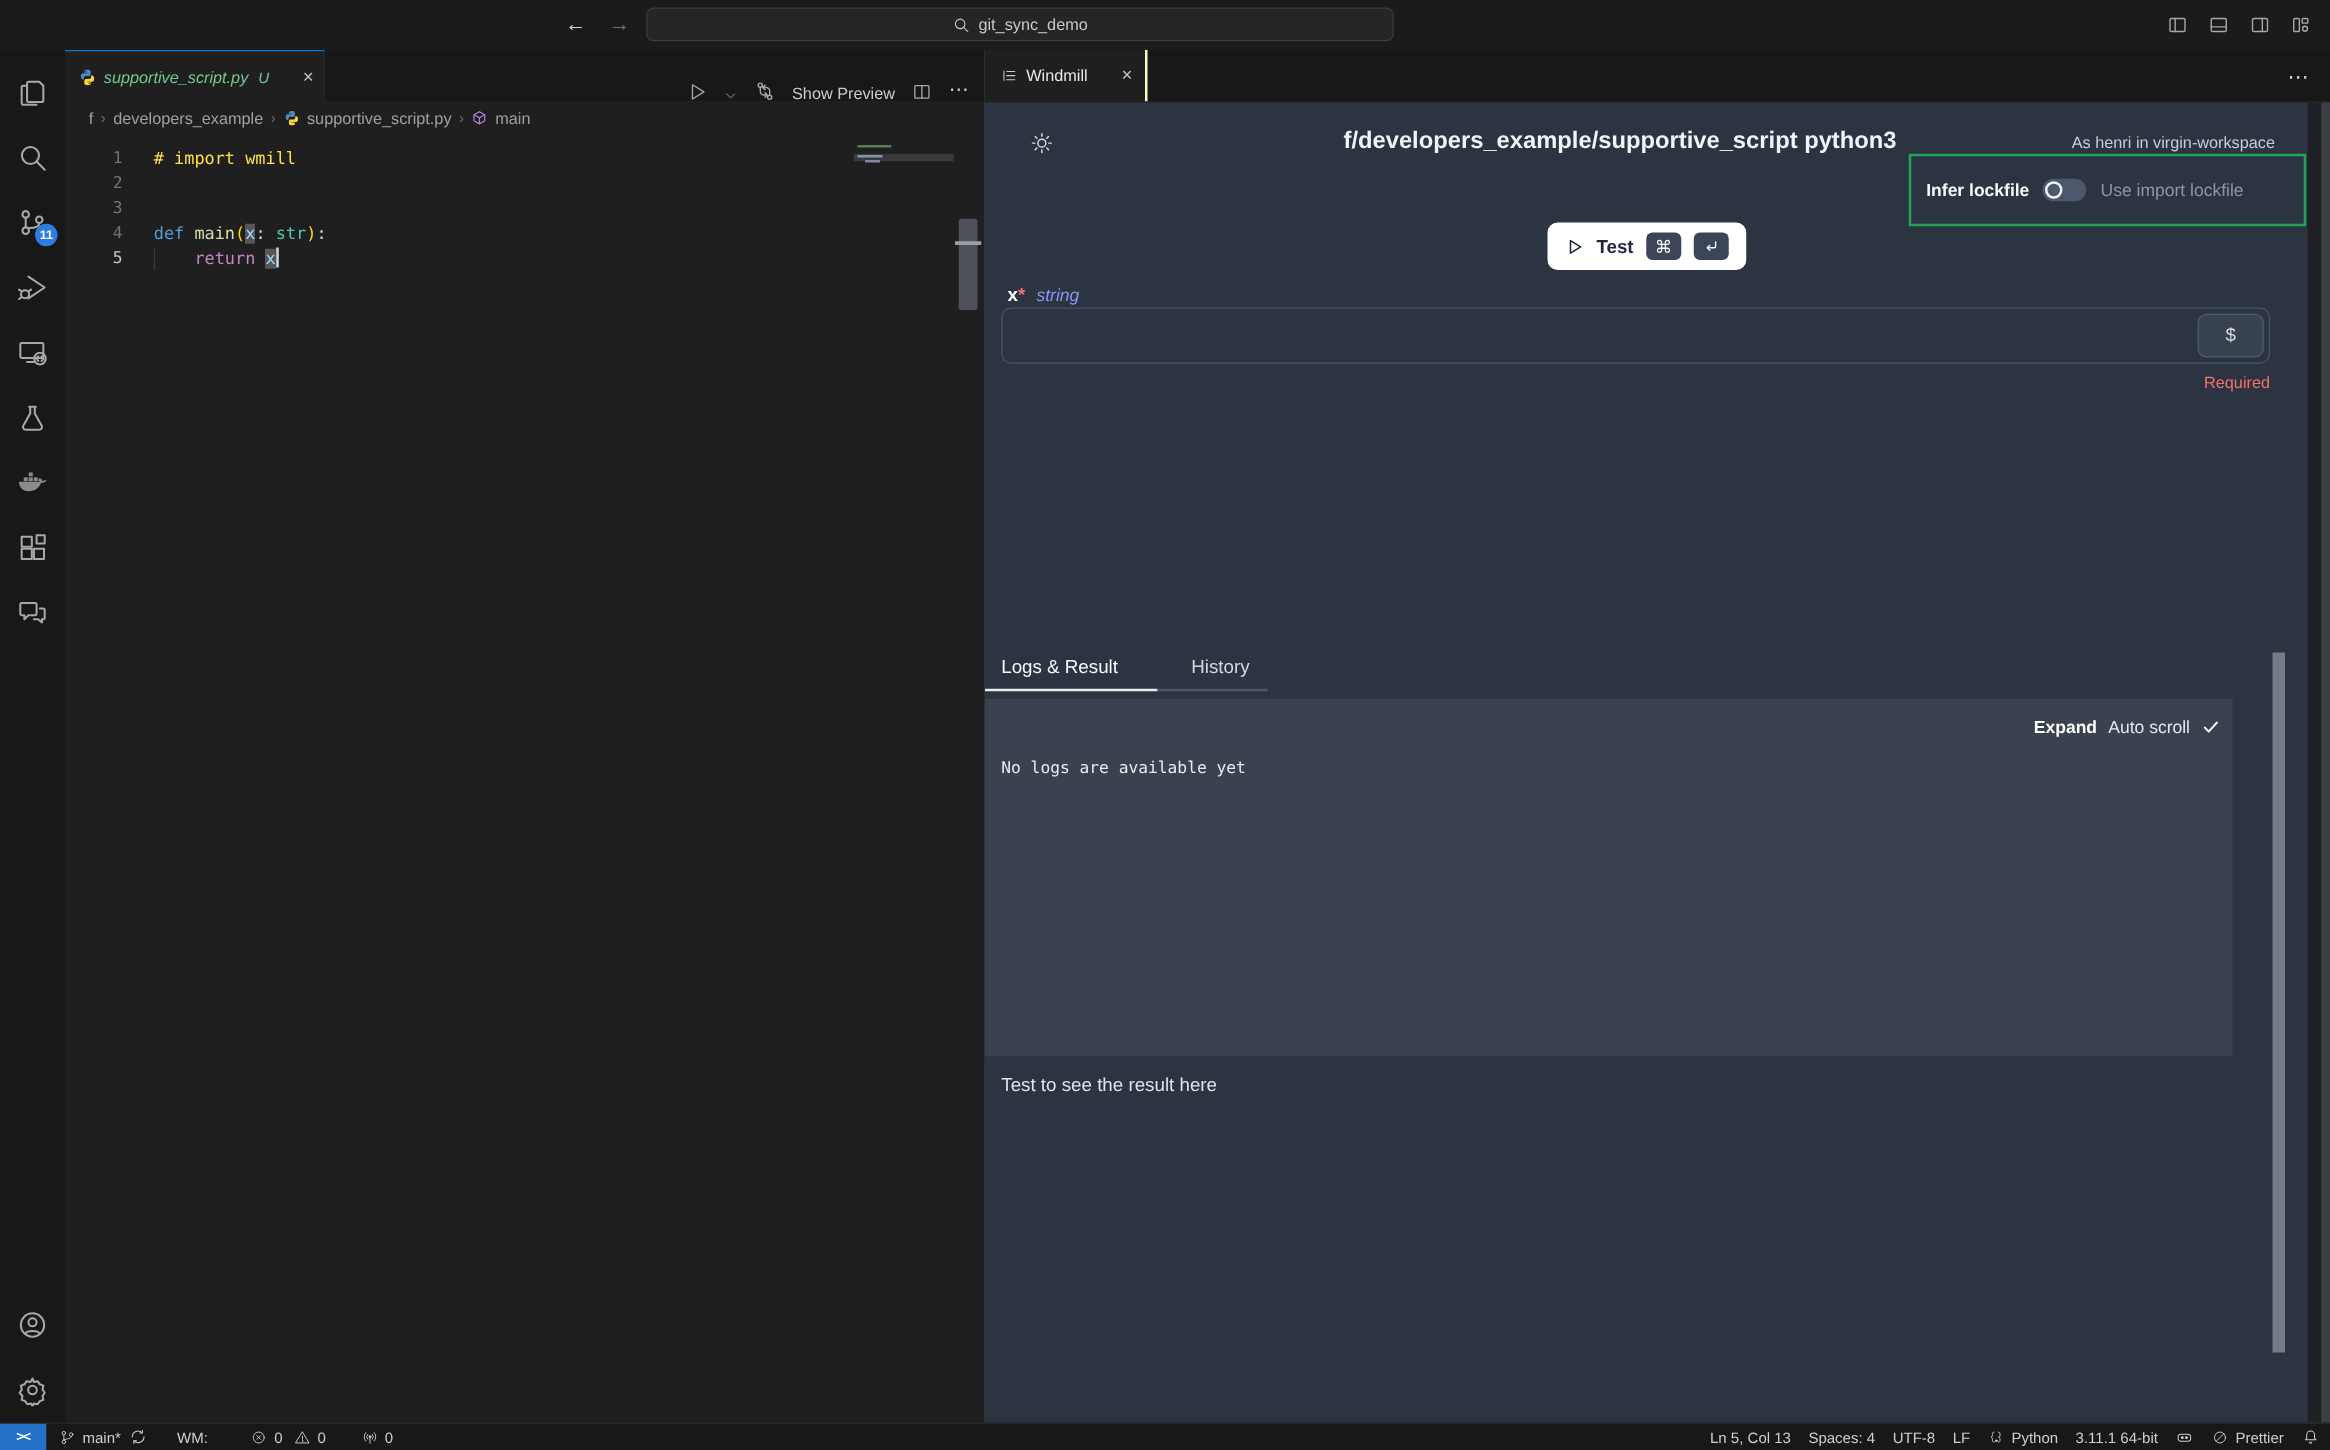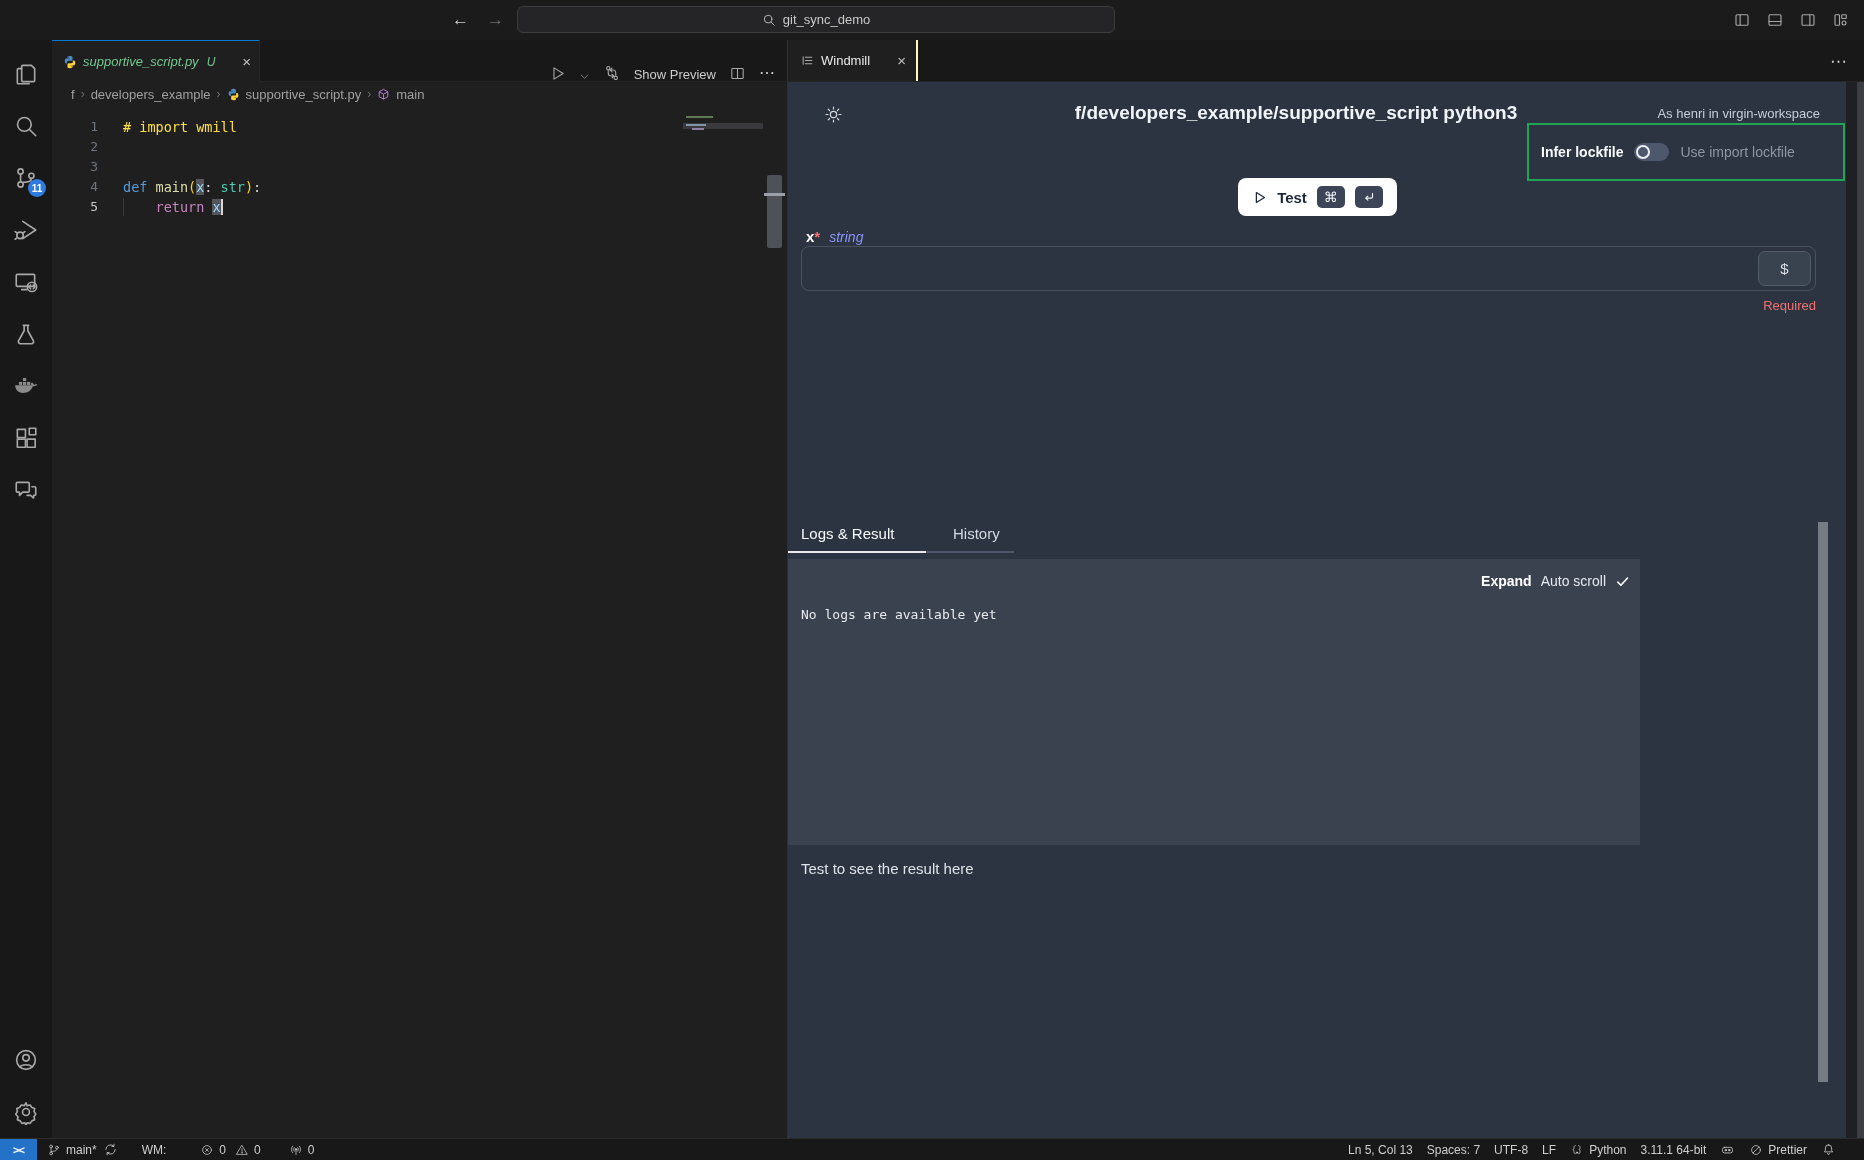--- a/index.html
+++ b/index.html
@@ -109,38 +109,38 @@
                 border:1px solid #515c6b; border-radius:7px; color:#d7dbe2; font-size:15px;
                 display:flex; align-items:center; justify-content:center; }
   .required-msg { position:absolute; top:216px; left:13px; width:1015px; text-align:right;
                   color:#f47171; font-size:13px; }
 
   .logs-tabs { position:absolute; top:443px; left:0; display:flex; }
   .ltab { font-size:15px; padding-bottom:9px; }
   .ltab.active { color:#f8fafc; width:138px; padding-left:13px; border-bottom:2px solid #e8eaed; }
   .ltab.inactive { color:#d3d9e2; width:88px; padding-left:27px; border-bottom:2px solid #4e586a; }
 
-  .logs-box { position:absolute; top:477px; left:0; width:852px; height:286px; background:#3a4250; }
+  .logs-box { position:absolute; top:477px; left:0; width:998px; height:286px; background:#3a4250; }
   .logs-head { display:flex; justify-content:flex-end; align-items:center; gap:9px; padding:14px 10px 0 0; }
   .logs-expand { color:#ffffff; font-size:14px; font-weight:700; }
   .logs-autoscroll { color:#e5e9ef; font-size:14px; }
   .logs-empty { margin-top:18px; padding-left:13px; color:#e8eaed; font-size:13px;
                 font-family:"DejaVu Sans Mono", monospace; }
 
   .result-text { position:absolute; top:778px; left:13px; color:#dfe3ea; font-size:15px; }
 
   .wv-thumb { position:absolute; left:1030px; top:440px; width:10px; height:560px; background:#767b84; }
   .wv-gutter { position:absolute; right:7px; top:0; width:11px; height:100%; background:#1e2023; }
   .wv-edge { position:absolute; right:0; top:0; width:7px; height:100%; background:#3c3e44; }
 
   
   .statusbar { height:22px; background:#181818; border-top:1px solid #2b2b2b; display:flex; align-items:center;
                color:#cfcfcf; font-size:12px; }
   .sb-left { display:flex; align-items:center; height:100%; }
-  .sb-right { margin-left:auto; display:flex; align-items:center; gap:14px; padding-right:28px; height:100%;justify-content:space-between; }
+  .sb-right { margin-left:auto; display:flex; align-items:center; gap:14px; padding-right:8px; height:100%;justify-content:space-between; }
   .sb-item { display:flex; align-items:center; gap:5px; }
   .remote-ind { width:37px; height:100%; background:#2472c8; color:#ffffff; display:flex; align-items:center;
                 justify-content:center; font-size:11px; font-weight:bold; letter-spacing:-1px; }
   .s-ic { stroke:#cfcfcf; fill:none; stroke-width:1.3; stroke-linecap:round; stroke-linejoin:round; }
 </style>
 </head>
 <body>
 
 <div class="titlebar">
   <div class="nav-arrows">
@@ -458,21 +458,21 @@
     <div class="sb-item" style="margin-left:28px">
       <svg class="s-ic" width="14" height="14" viewBox="0 0 24 24">
           <circle cx="12" cy="11" r="1.4" style="fill:#cfcfcf"></circle>
           <path d="M8.8 14.2a4.5 4.5 0 0 1 0-6.4M15.2 7.8a4.5 4.5 0 0 1 0 6.4M6.3 16.7a8 8 0 0 1 0-11.4M17.7 5.3a8 8 0 0 1 0 11.4M12 13v7"></path>
         </svg>
       <span>0</span>
     </div>
   </div>
   <div class="sb-right">
     <span class="sb-item">Ln 5, Col 13</span>
-    <span class="sb-item">Spaces: 7</span>
+    <span class="sb-item">Spaces: 4</span>
     <span class="sb-item">UTF-8</span>
     <span class="sb-item">LF</span>
     <span class="sb-item">
       <svg class="s-ic" width="14" height="14" viewBox="0 0 24 24">
           <path d="M9 4.5c-2.2 0-2.2 2.2-2.2 3.5S6.8 11 4.8 11.5c2 .5 2 2.2 2 3.5s0 3.5 2.2 3.5"></path>
           <path d="M15 4.5c2.2 0 2.2 2.2 2.2 3.5s0 3-2 3.5c2 .5 2 2.2 2 3.5s0 3.5-2.2 3.5"></path>
           <circle cx="12" cy="16.5" r="1.2" style="fill:#cfcfcf"></circle>
         </svg>
       <span>Python</span>
     </span>

